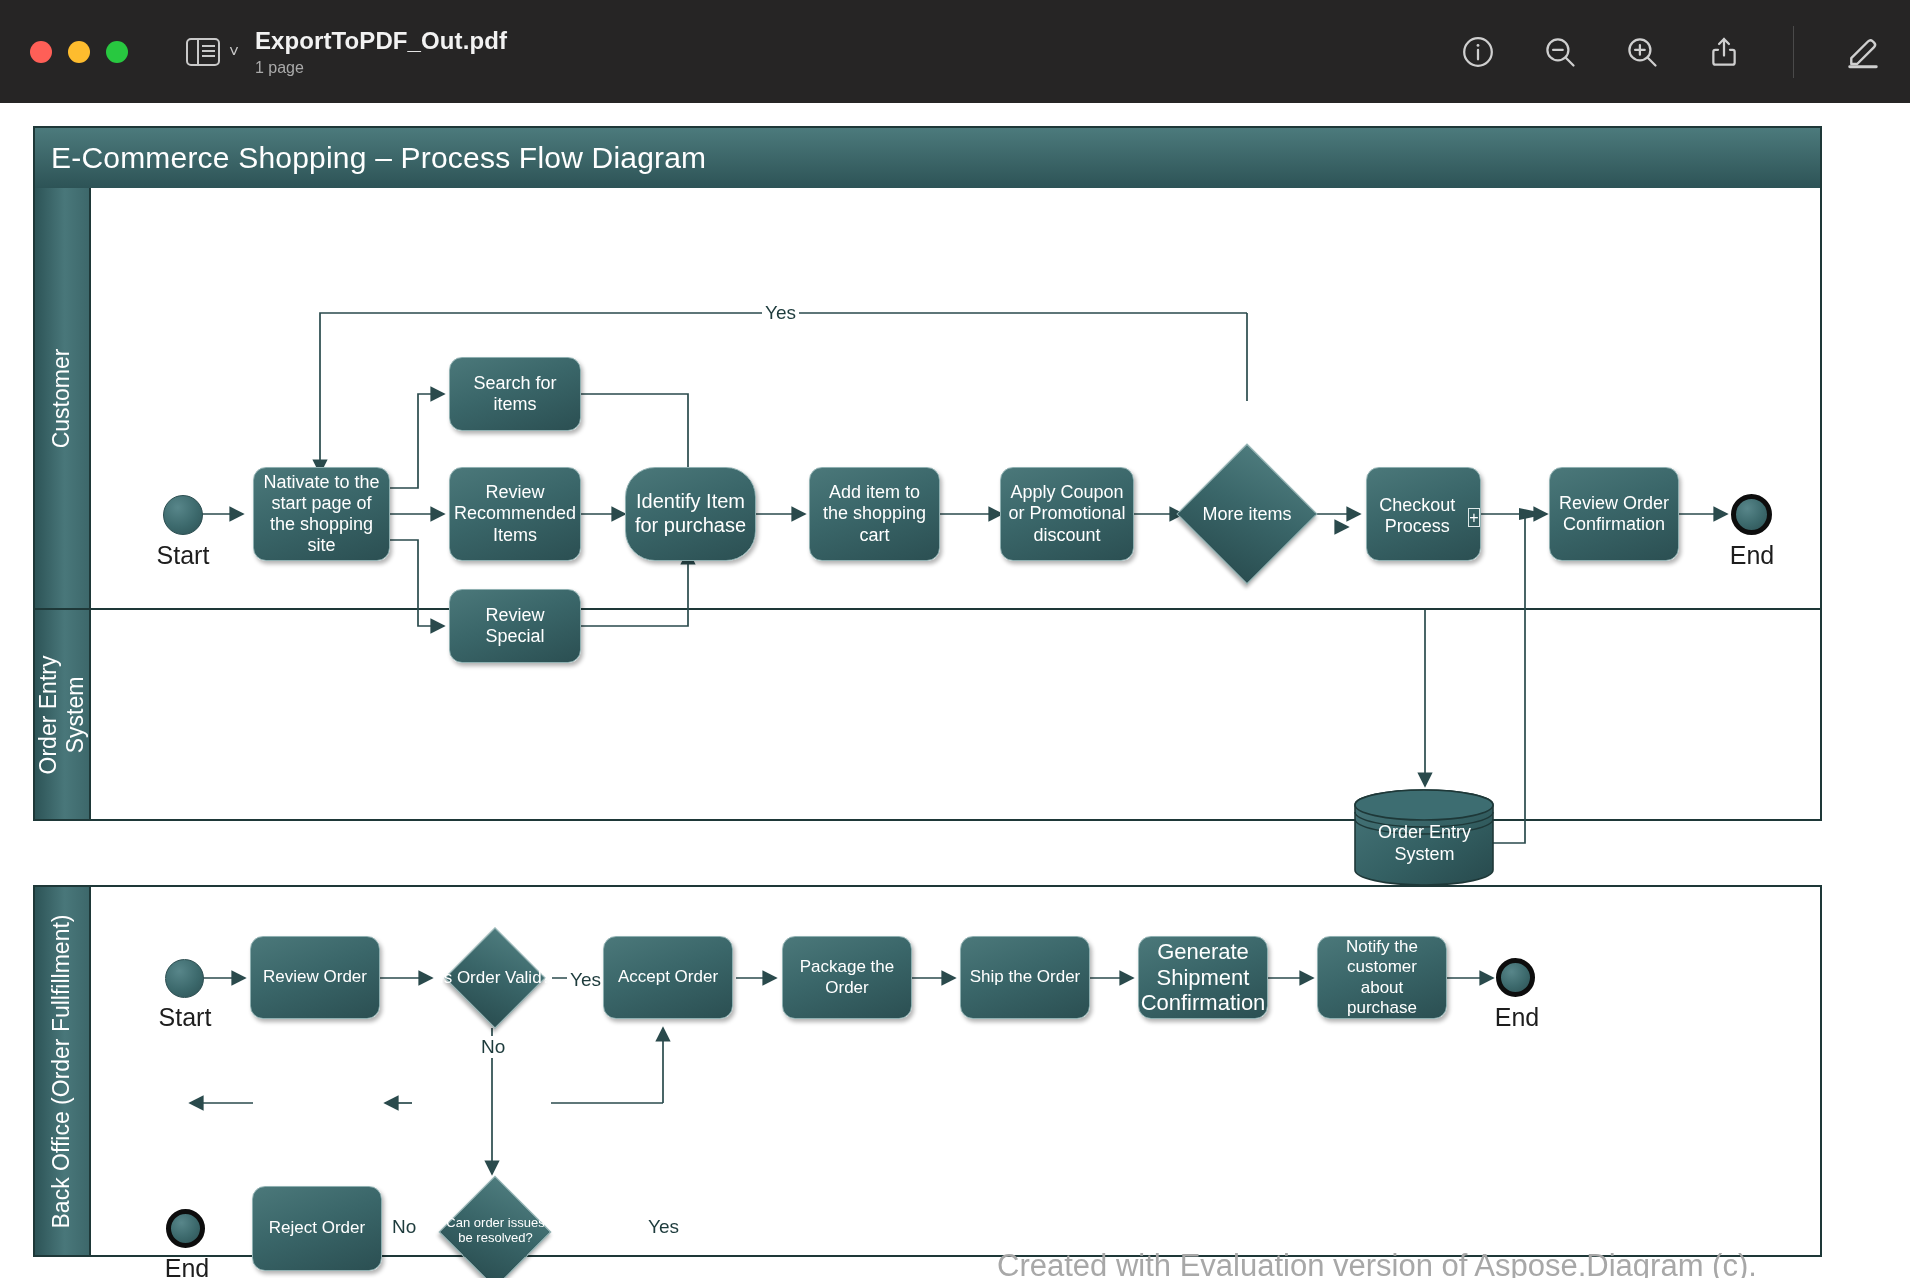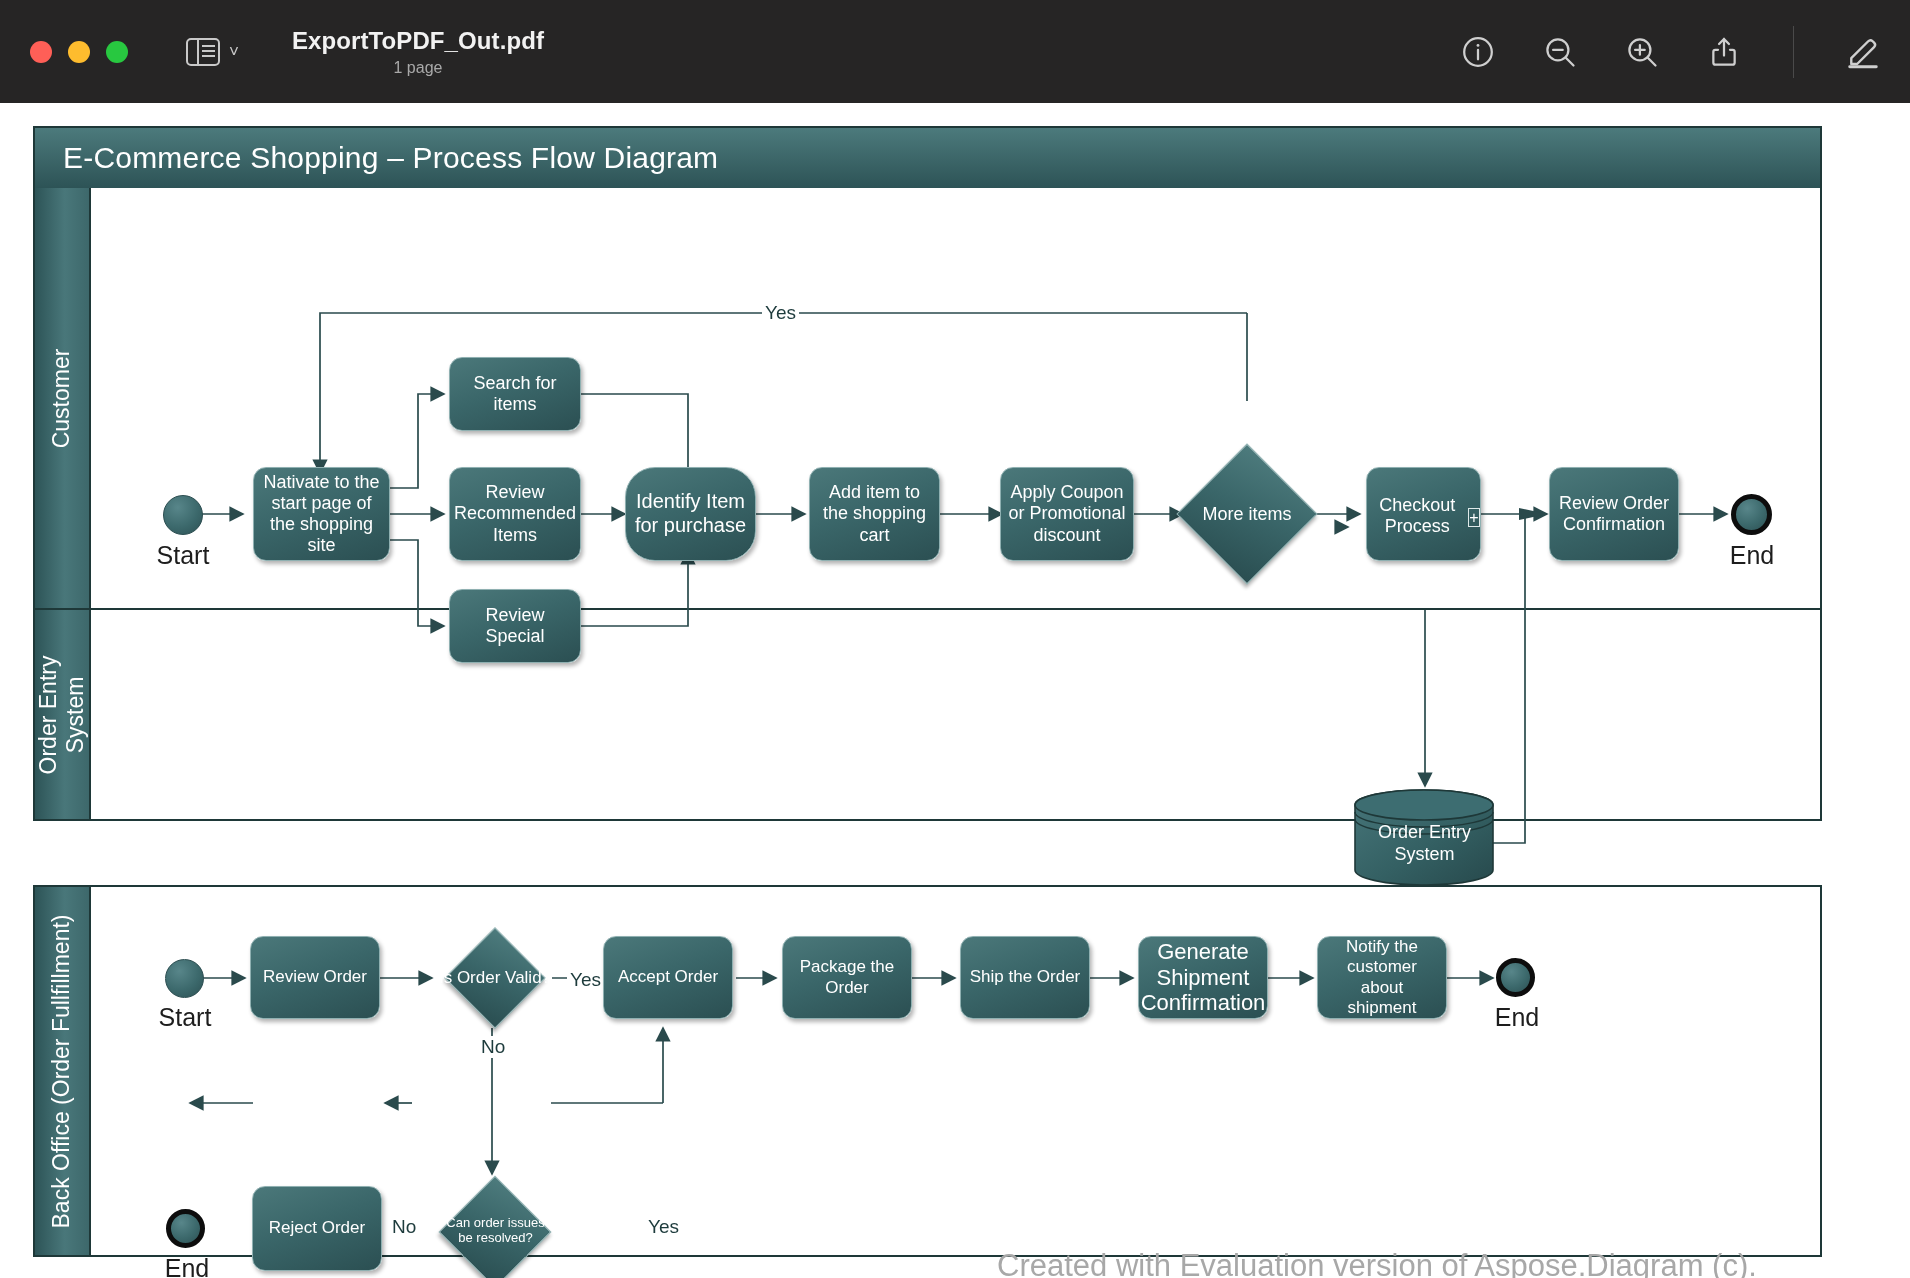--- a/index.html
+++ b/index.html
@@ -21,42 +21,42 @@
   .l-min{ background:#febc2e; }
   .l-max{ background:#28c840; }
 
   #sidebar-toggle{ margin-left:58px; display:flex; align-items:center; gap:9px; }
   .sb-icon{ width:34px; height:28px; border:2.4px solid #c9c9c9; border-radius:5px; position:relative; }
   .sb-icon::before{ content:""; position:absolute; left:9px; top:-2px; bottom:-2px; width:2.4px; background:#c9c9c9;}
   .sb-icon::after{ content:""; position:absolute; left:14px; top:5px; width:13px; height:2.2px; background:#c9c9c9;
                    box-shadow:0 5px 0 #c9c9c9, 0 10px 0 #c9c9c9;}
   .chev{ color:#c9c9c9; font-size:17px; line-height:1; }
 
-  #doc-titlewrap{ margin-left:53px; display:flex; flex-direction:column; justify-content:center;text-align:center; }
+  #doc-titlewrap{ margin-left:16px; display:flex; flex-direction:column; justify-content:center; }
   #doc-title{ color:#f2f2f2; font-size:24px; font-weight:bold; letter-spacing:.1px; }
   #doc-sub{ color:#a9a9a9; font-size:16px; margin-top:4px; }
 
   #tb-right{ position:absolute; right:28px; top:0; height:103px; display:flex; align-items:center; gap:44px; }
   .tbtn{ width:38px; height:38px; display:flex; align-items:center; justify-content:center; }
   .tbtn svg{ display:block; }
   #tb-sep{ width:1px; height:52px; background:#4a4a4a; margin:0 6px; }
 
   
   #page{
     position:absolute; left:0; top:103px; width:1910px; height:1175px;
     background:#ffffff; overflow:hidden;
   }
   #canvas{ position:absolute; left:0; top:0; width:1910px; height:1175px; }
 
   
   .pool{ position:absolute; border:2px solid #1e3838; background:#fff; }
   .pool-header{
     position:absolute; left:0; top:0; right:0;
     background:linear-gradient(180deg,#4c7a7c 0%, #2d5356 100%);
-    color:#fff; display:flex; align-items:center;padding-left:12px;
+    color:#fff; display:flex; align-items:center;
   }
   .pool-header span{ font-size:30px; padding-left:16px; letter-spacing:.2px; }
 
   .lane-label{
     position:absolute; left:0; top:0; bottom:0; width:56px;
     background:linear-gradient(90deg,#2d5457 0%, #49777a 55%, #3d686b 100%);
     border-right:2px solid #1e3838;
     display:flex; align-items:center; justify-content:center;
   }
   .lane-label span{
@@ -330,21 +330,21 @@
 
     <div class="node" style="left:960px; top:833px; width:130px; height:83px; font-size:17px;">
       <span>Ship the Order</span>
     </div>
 
     <div class="node" style="left:1138px; top:833px; width:130px; height:83px; font-size:22px;">
       <span>Generate Shipment Confirmation</span>
     </div>
 
     <div class="node" style="left:1317px; top:833px; width:130px; height:83px; font-size:17px;">
-      <span>Notify the customer about shipment</span>
+      <span>Notify the customer about purchase</span>
     </div>
 
     <div class="evt end" style="left:1496px; top:855px; width:39px; height:39px;"></div>
     <div class="evt-cap" style="left:1477px; top:900px; width:80px;">End</div>
 
     <div class="diamond" style="left:428px; top:1073px; width:135px; height:110px;">
       <div class="dshape" style="left:27px; top:16px; width:80px; height:80px;"></div>
       <div class="dtext" style="font-size:13px; width:105px;">Can order issues be resolved?</div>
     </div>
     <div class="edge-label" style="left:389px; top:1113px;">No</div>

